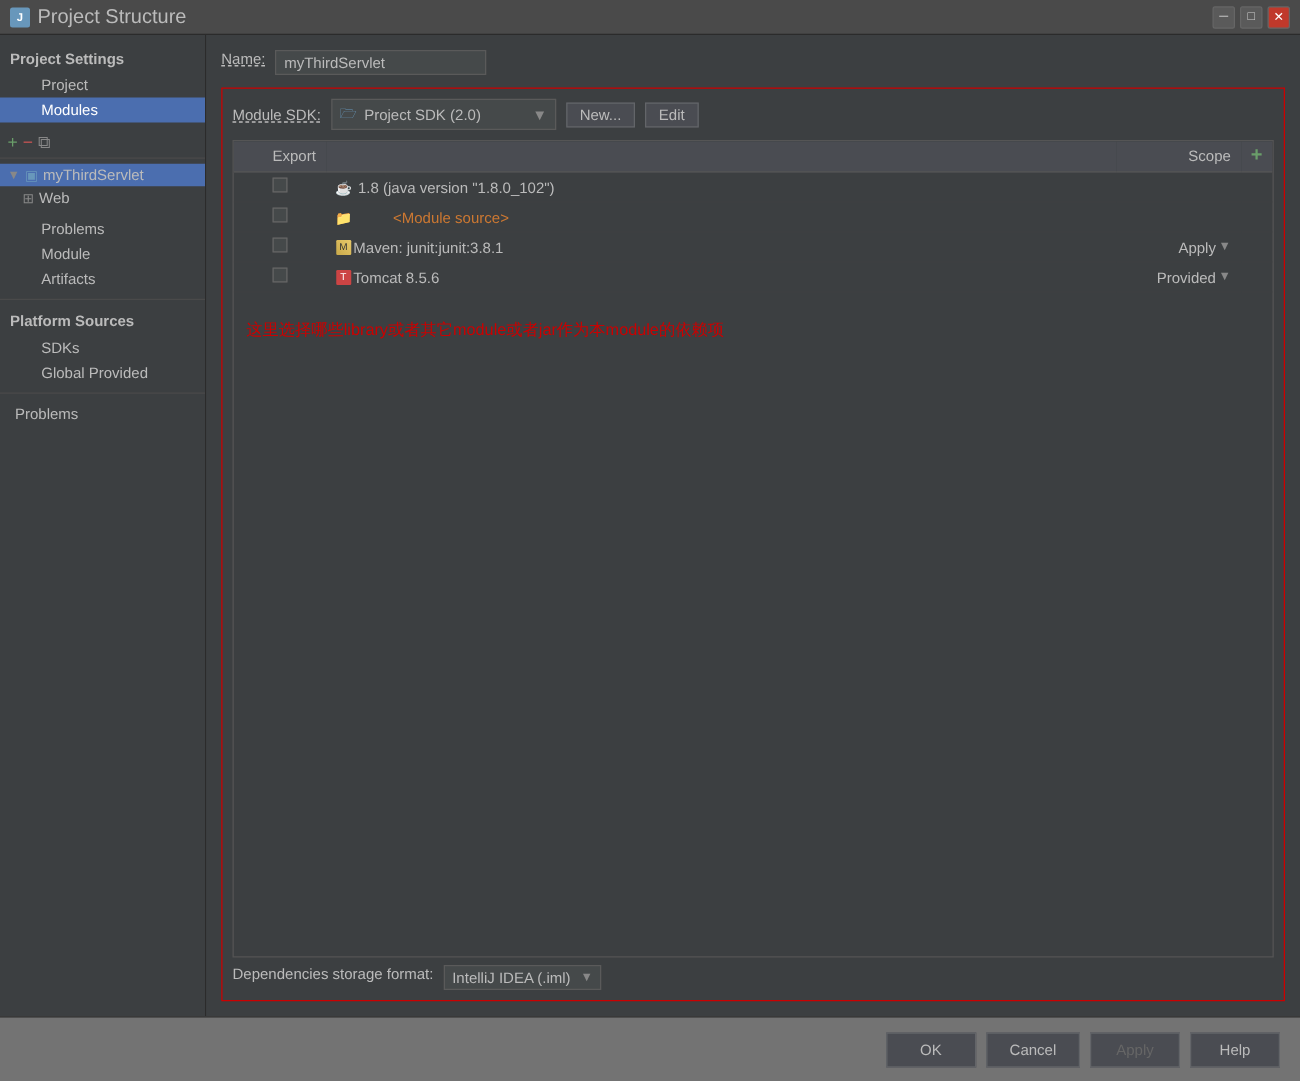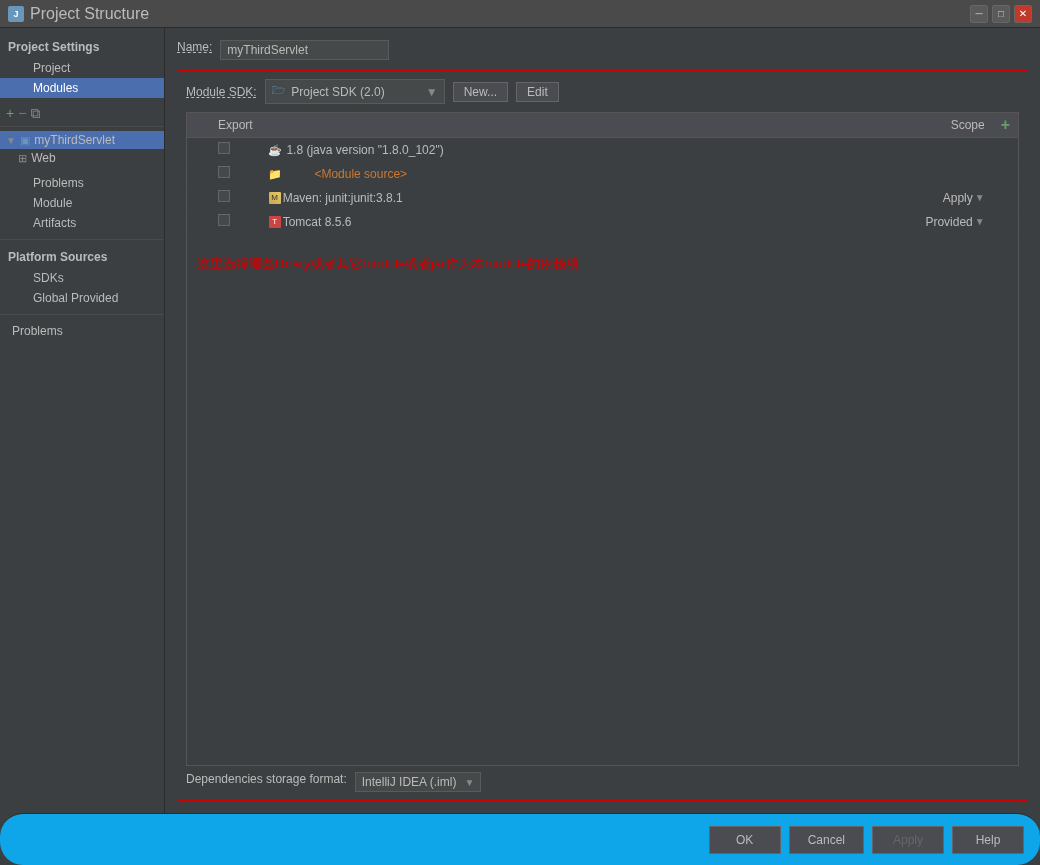--- a/index.html
+++ b/index.html
@@ -301,28 +301,27 @@
       padding: 2px 6px;
       font-size: 12px;
       color: #bbbbbb;
       gap: 8px;
     }
     .storage-arrow { color: #888; font-size: 10px; }
 
     
     .bottom-bar {
       height: 52px;
-      background: #0ea5e9;
+      background: #737373;
       border-top: 1px solid #2b2b2b;
       display: flex;
       align-items: center;
       justify-content: flex-end;
       padding: 0 16px;
       gap: 8px;
-      border-radius: 23px;
     }
     .bottom-btn {
       background: #4a4c52;
       border: 1px solid #636569;
       color: #bbbbbb;
       padding: 6px 18px;
       cursor: pointer;
       font-size: 12px;
       min-width: 72px;
       text-align: center;

